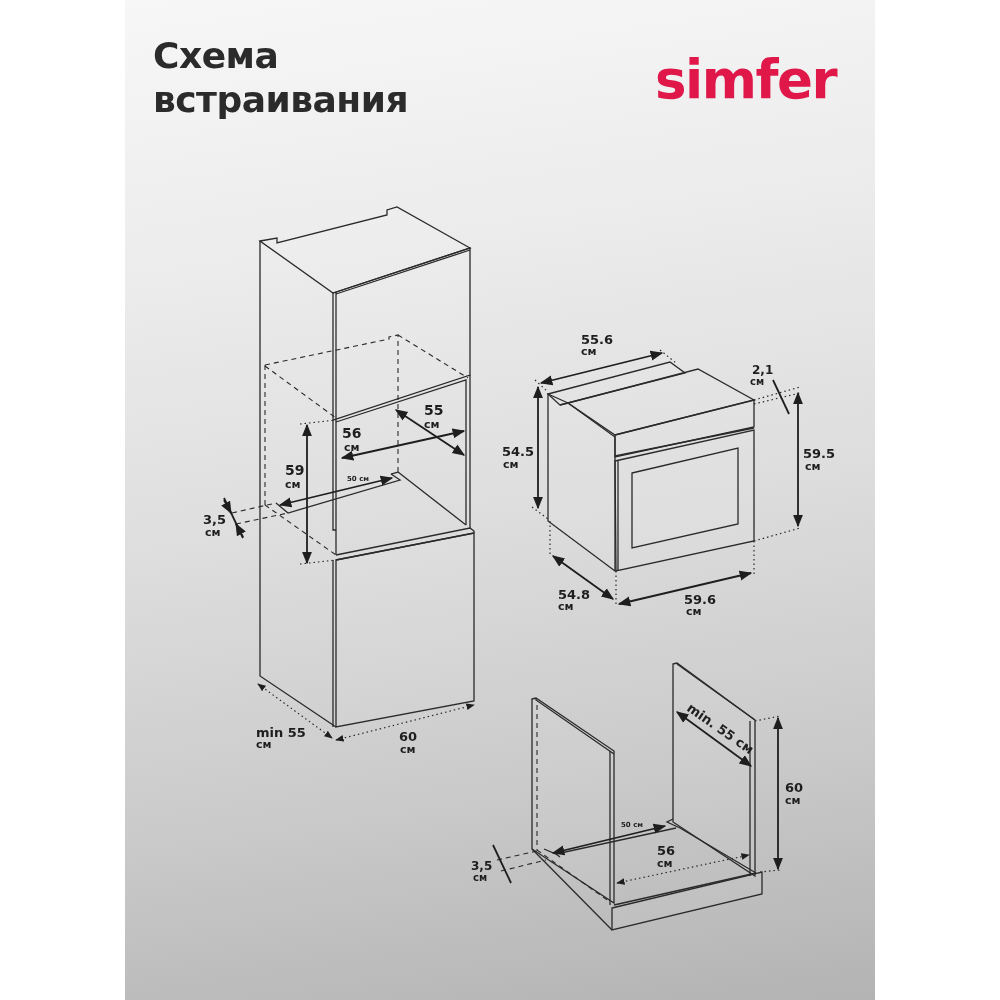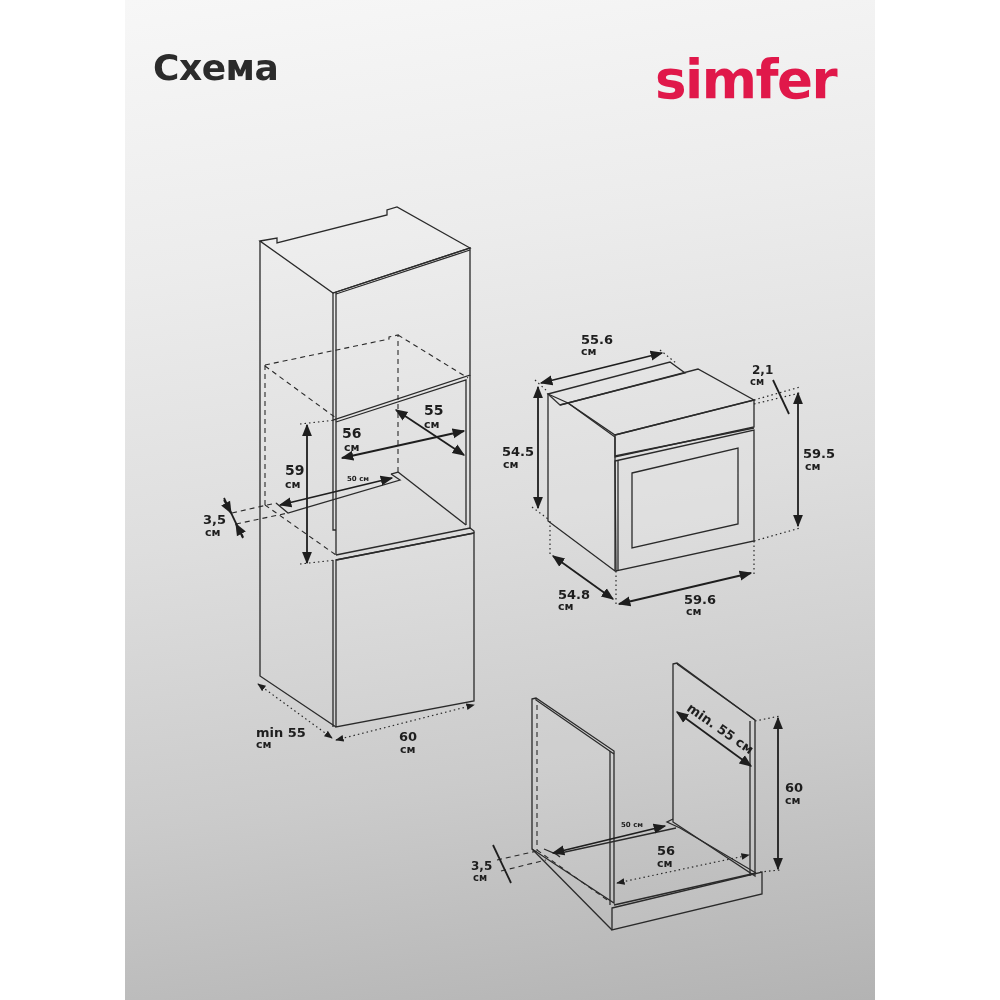--- a/index.html
+++ b/index.html
@@ -2,21 +2,21 @@
 <html><head>
 <meta charset="utf-8">
 <style>
   html, body { margin:0; padding:0; background:#ffffff; }
   body { width:1000px; height:1000px; position:relative; overflow:hidden; font-family:"DejaVu Sans", sans-serif; }
   .panel {
     position:absolute; left:125px; top:0; width:750px; height:1000px;
     background: linear-gradient(172deg, #f7f7f7 0%, #ececec 25%, #dedede 50%, #cbcbcb 75%, #b3b3b3 100%);
   }
   .title {
-    position:absolute; left:153px; top:46px; color:#2b2b2b;
+    position:absolute; left:153px; top:34px; color:#2b2b2b;
     font-family:"DejaVu Sans", sans-serif; font-weight:bold; font-size:36px; line-height:44px; letter-spacing:-0.5px;
   }
   .title span { display:block; }
   .logo {
     position:absolute; left:655px; top:52px; color:#e0184a;
     font-family:"DejaVu Sans", sans-serif; font-weight:bold; font-size:53px; letter-spacing:-1.5px; line-height:56px;
   }
   svg.diagram { position:absolute; left:0; top:0; }
   .ln { fill:none; stroke:#2a2a2a; stroke-width:1.3; }
   .lnf { fill:rgba(255,255,255,0.06); stroke:#2a2a2a; stroke-width:1.3; }
@@ -25,20 +25,21 @@
   .dim { fill:none; stroke:#1e1e1e; stroke-width:1.8; }
   .lbl { font-family:"DejaVu Sans", sans-serif; font-weight:bold; fill:#1e1e1e; }
 </style>
 </head>
 <body>
 
 <div class="panel"></div>
 
 <div class="title">
   <span>Схема</span>
+  <span>встраивания</span>
 </div>
 <div class="logo">simfer</div>
 
 <svg class="diagram" width="1000" height="1000" viewBox="0 0 1000 1000">
   <defs>
     <marker id="ar" viewBox="0 0 10 10" refX="9" refY="5" markerWidth="7" markerHeight="7" orient="auto-start-reverse">
       <path d="M0,1 L10,5 L0,9 z" fill="#1e1e1e"></path>
     </marker>
   </defs>
 

